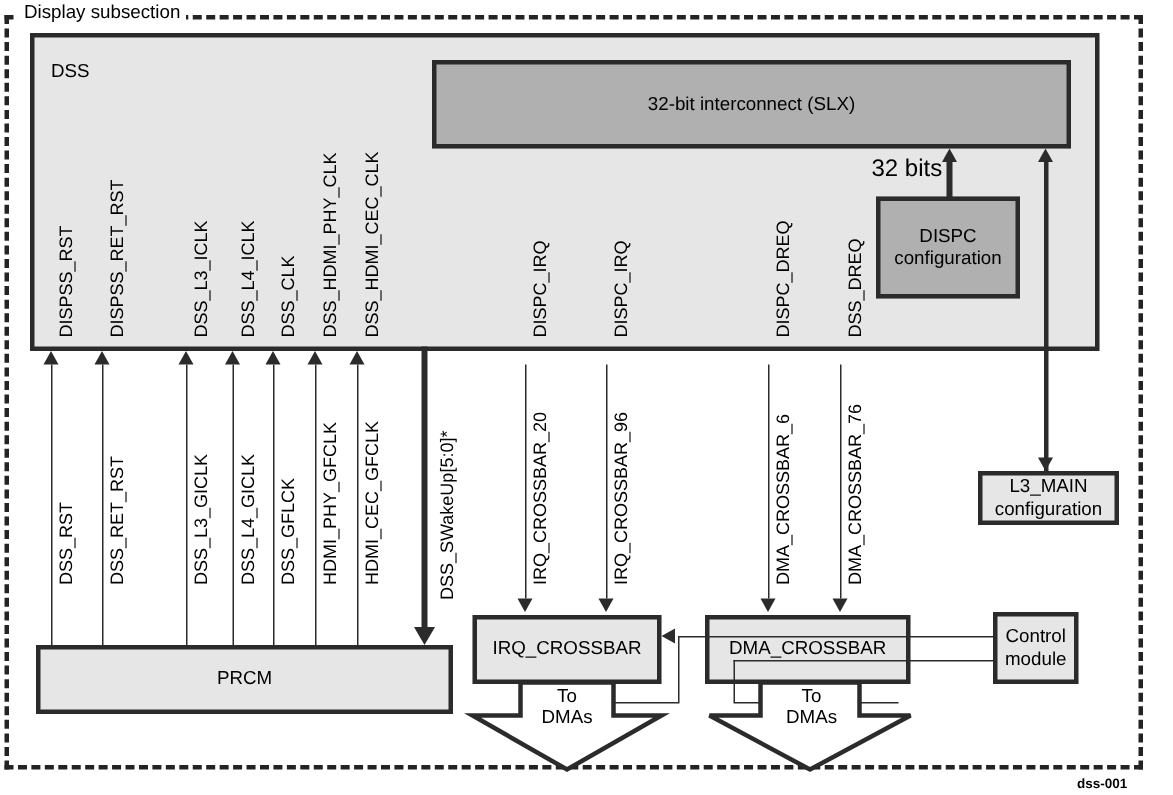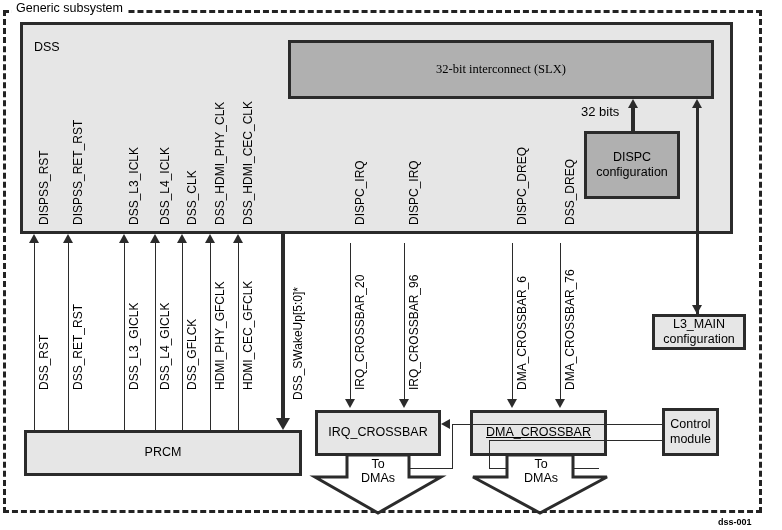--- a/index.html
+++ b/index.html
@@ -51,27 +51,27 @@
     line-height: 1.22;
   }
   .box.gray { background: #b0b0b0; }
   .box.plain { display: block; }
 
   #dss-box { left: 20px; top: 22px; width: 713px; height: 212px; }
   #dss-label {
     left: 34px; top: 40px;
     font-size: 12.5px; color: #000;
   }
-  #slx-box { left: 288px; top: 40px; width: 426px; height: 59px; font-family: Liberation Serif, serif; }
+  #slx-box { left: 288px; top: 40px; width: 426px; height: 59px; }
   #dispc-cfg-box { left: 584px; top: 131px; width: 96px; height: 68px; }
-  #bits-label { left: 581px; top: 104px; font-size: 13px; color:#000; white-space: nowrap; }
+  #bits-label { left: 581px; top: 104px; font-size: 16px; color:#000; white-space: nowrap; }
 
   #prcm-box { left: 24px; top: 430px; width: 278px; height: 46px; }
   #irq-crossbar-box { left: 315px; top: 410px; width: 126px; height: 46px; }
-  #dma-crossbar-box { left: 470px; top: 410px; width: 137px; height: 46px; text-decoration: underline; }
+  #dma-crossbar-box { left: 470px; top: 410px; width: 137px; height: 46px; }
   #control-module-box { left: 662px; top: 408px; width: 57px; height: 48px; }
   #l3main-box { left: 652px; top: 314px; width: 94px; height: 36px; }
 
   
   .vlabel {
     font-size: 12px;
     color: #000;
     white-space: nowrap;
     transform-origin: 0 0;
     transform: rotate(-90deg);
@@ -129,21 +129,21 @@
     font-weight: bold;
     white-space: nowrap;
   }
 </style>
 </head>
 <body>
 
 <div id="stage">
 
   <div class="abs" id="outer-boundary"></div>
-  <div class="abs" id="outer-title">Generic subsystem</div>
+  <div class="abs" id="outer-title">Display subsection</div>
 
   <div class="abs box plain" id="dss-box"></div>
   <div class="abs" id="dss-label">DSS</div>
 
   <div class="abs box gray" id="slx-box">32-bit interconnect (SLX)</div>
 
   <div class="abs box gray" id="dispc-cfg-box">
     <div>
       <div>DISPC</div>
       <div>configuration</div>

